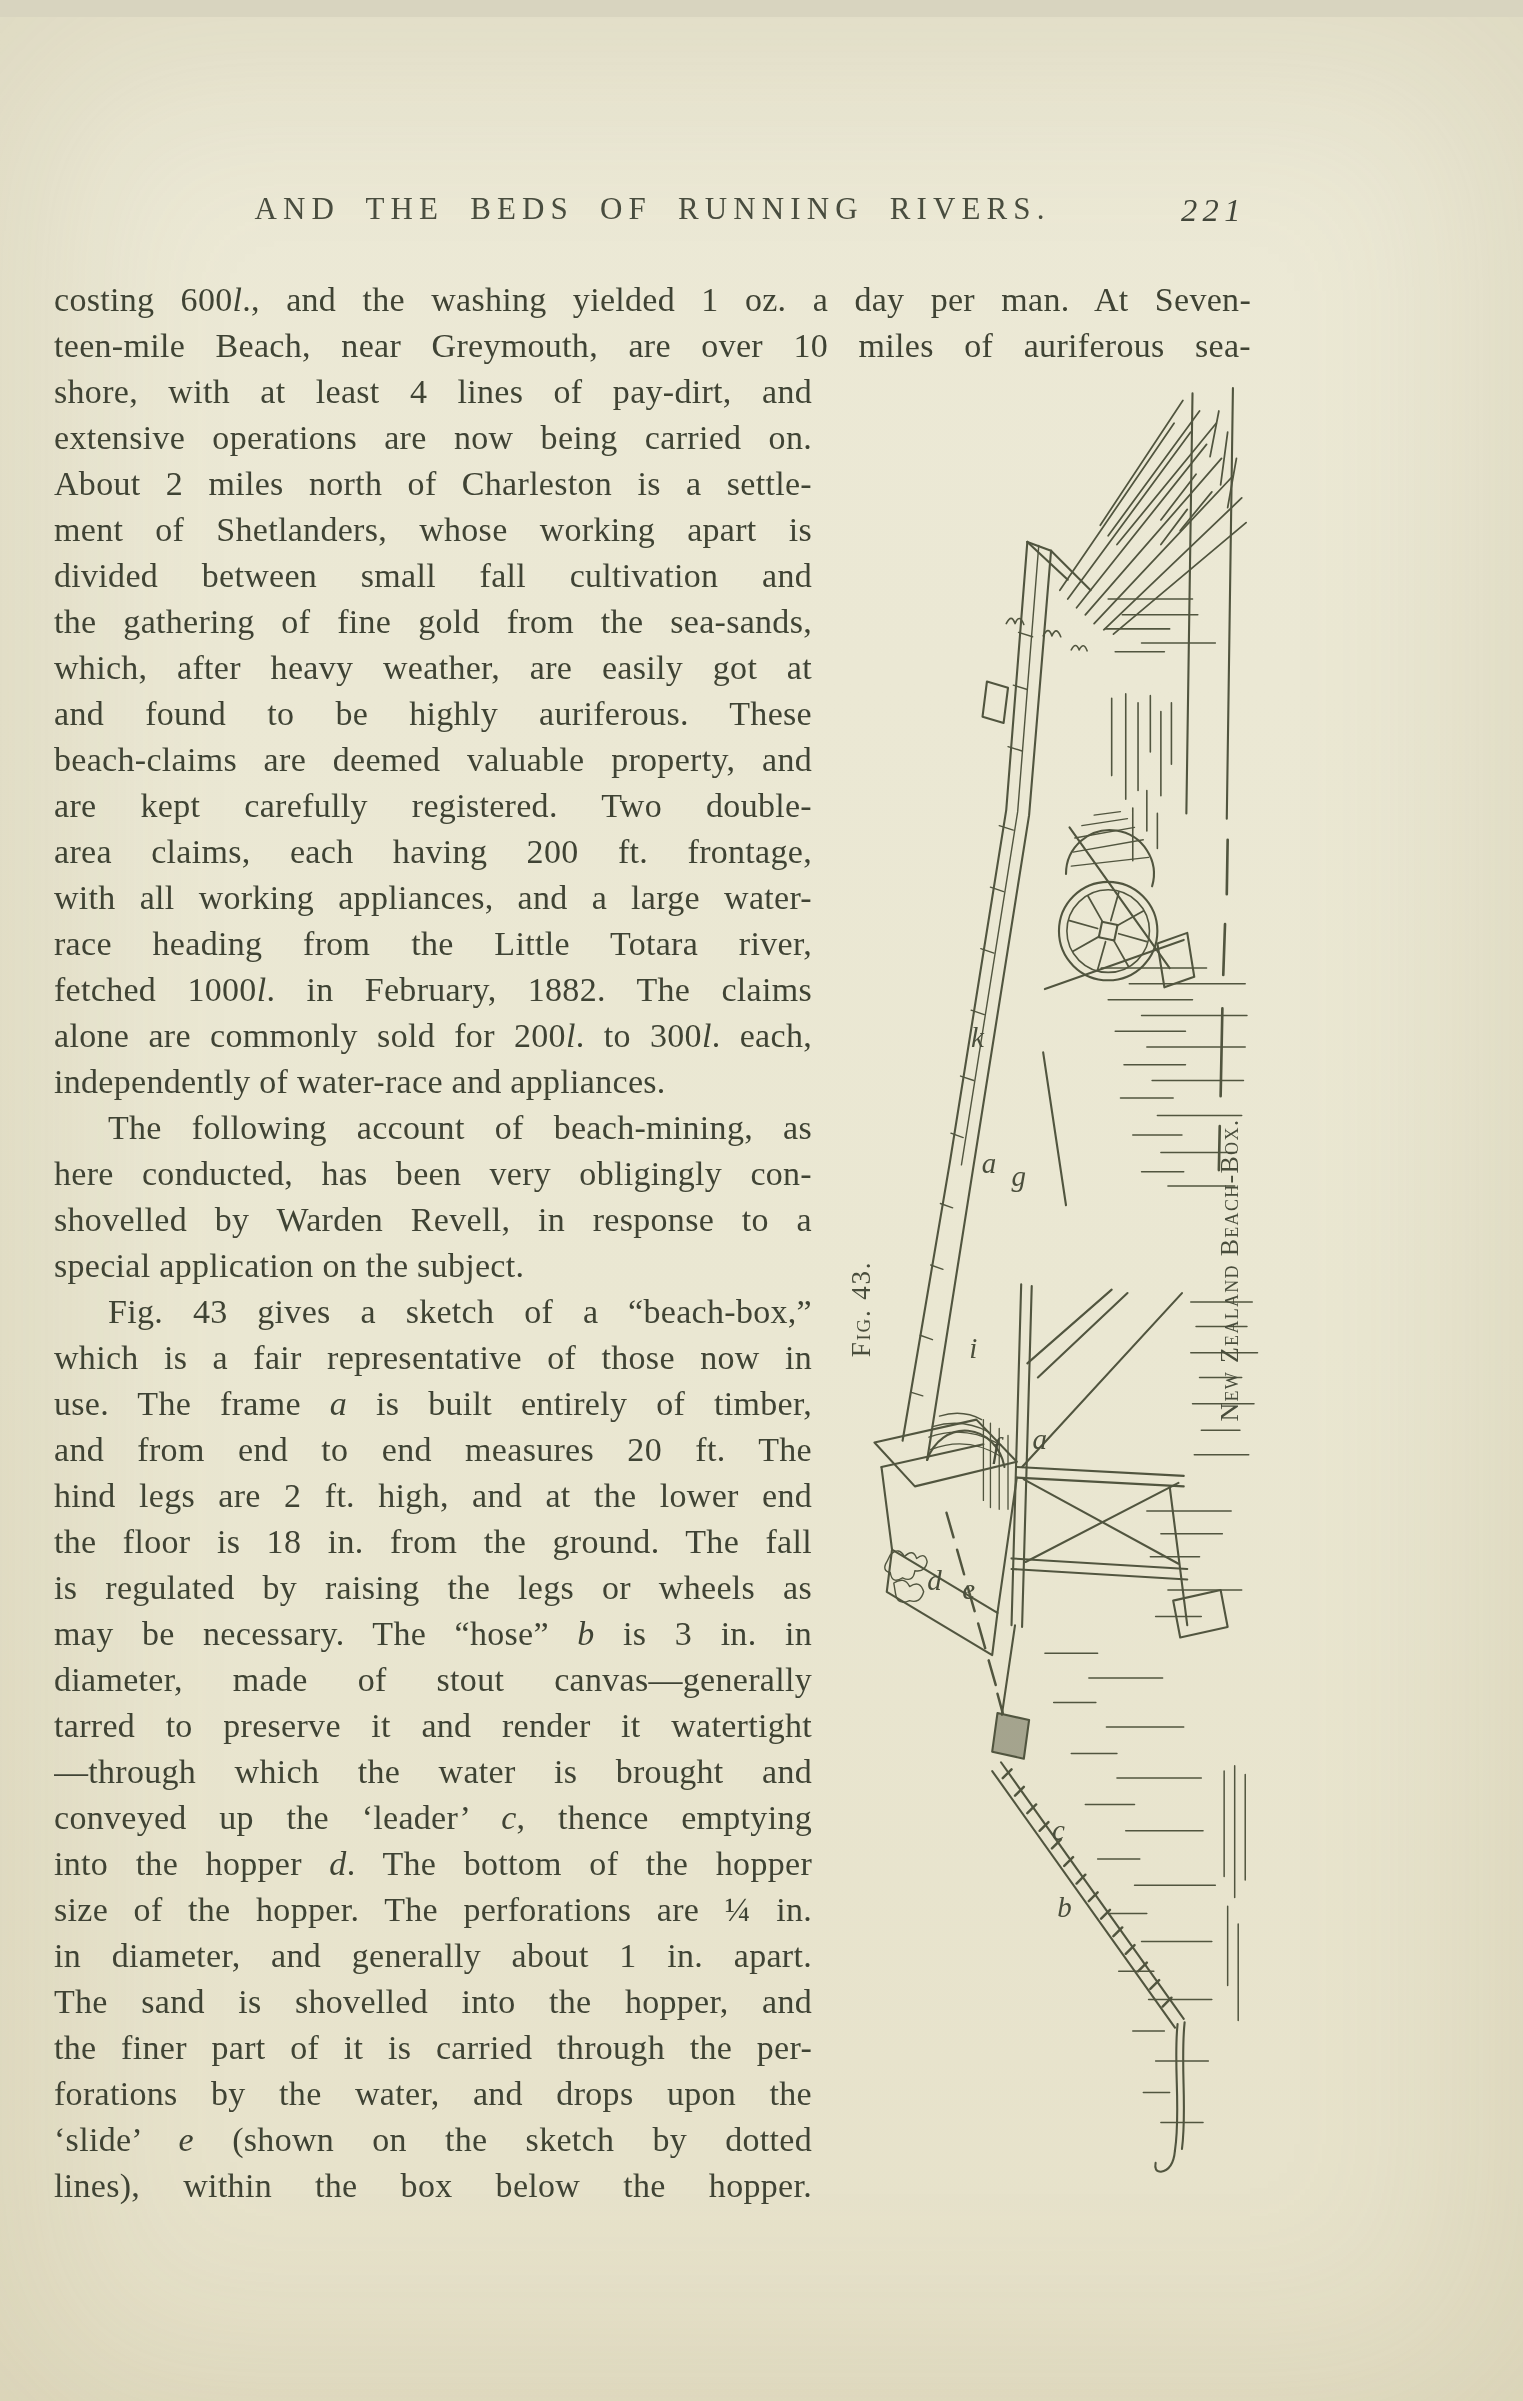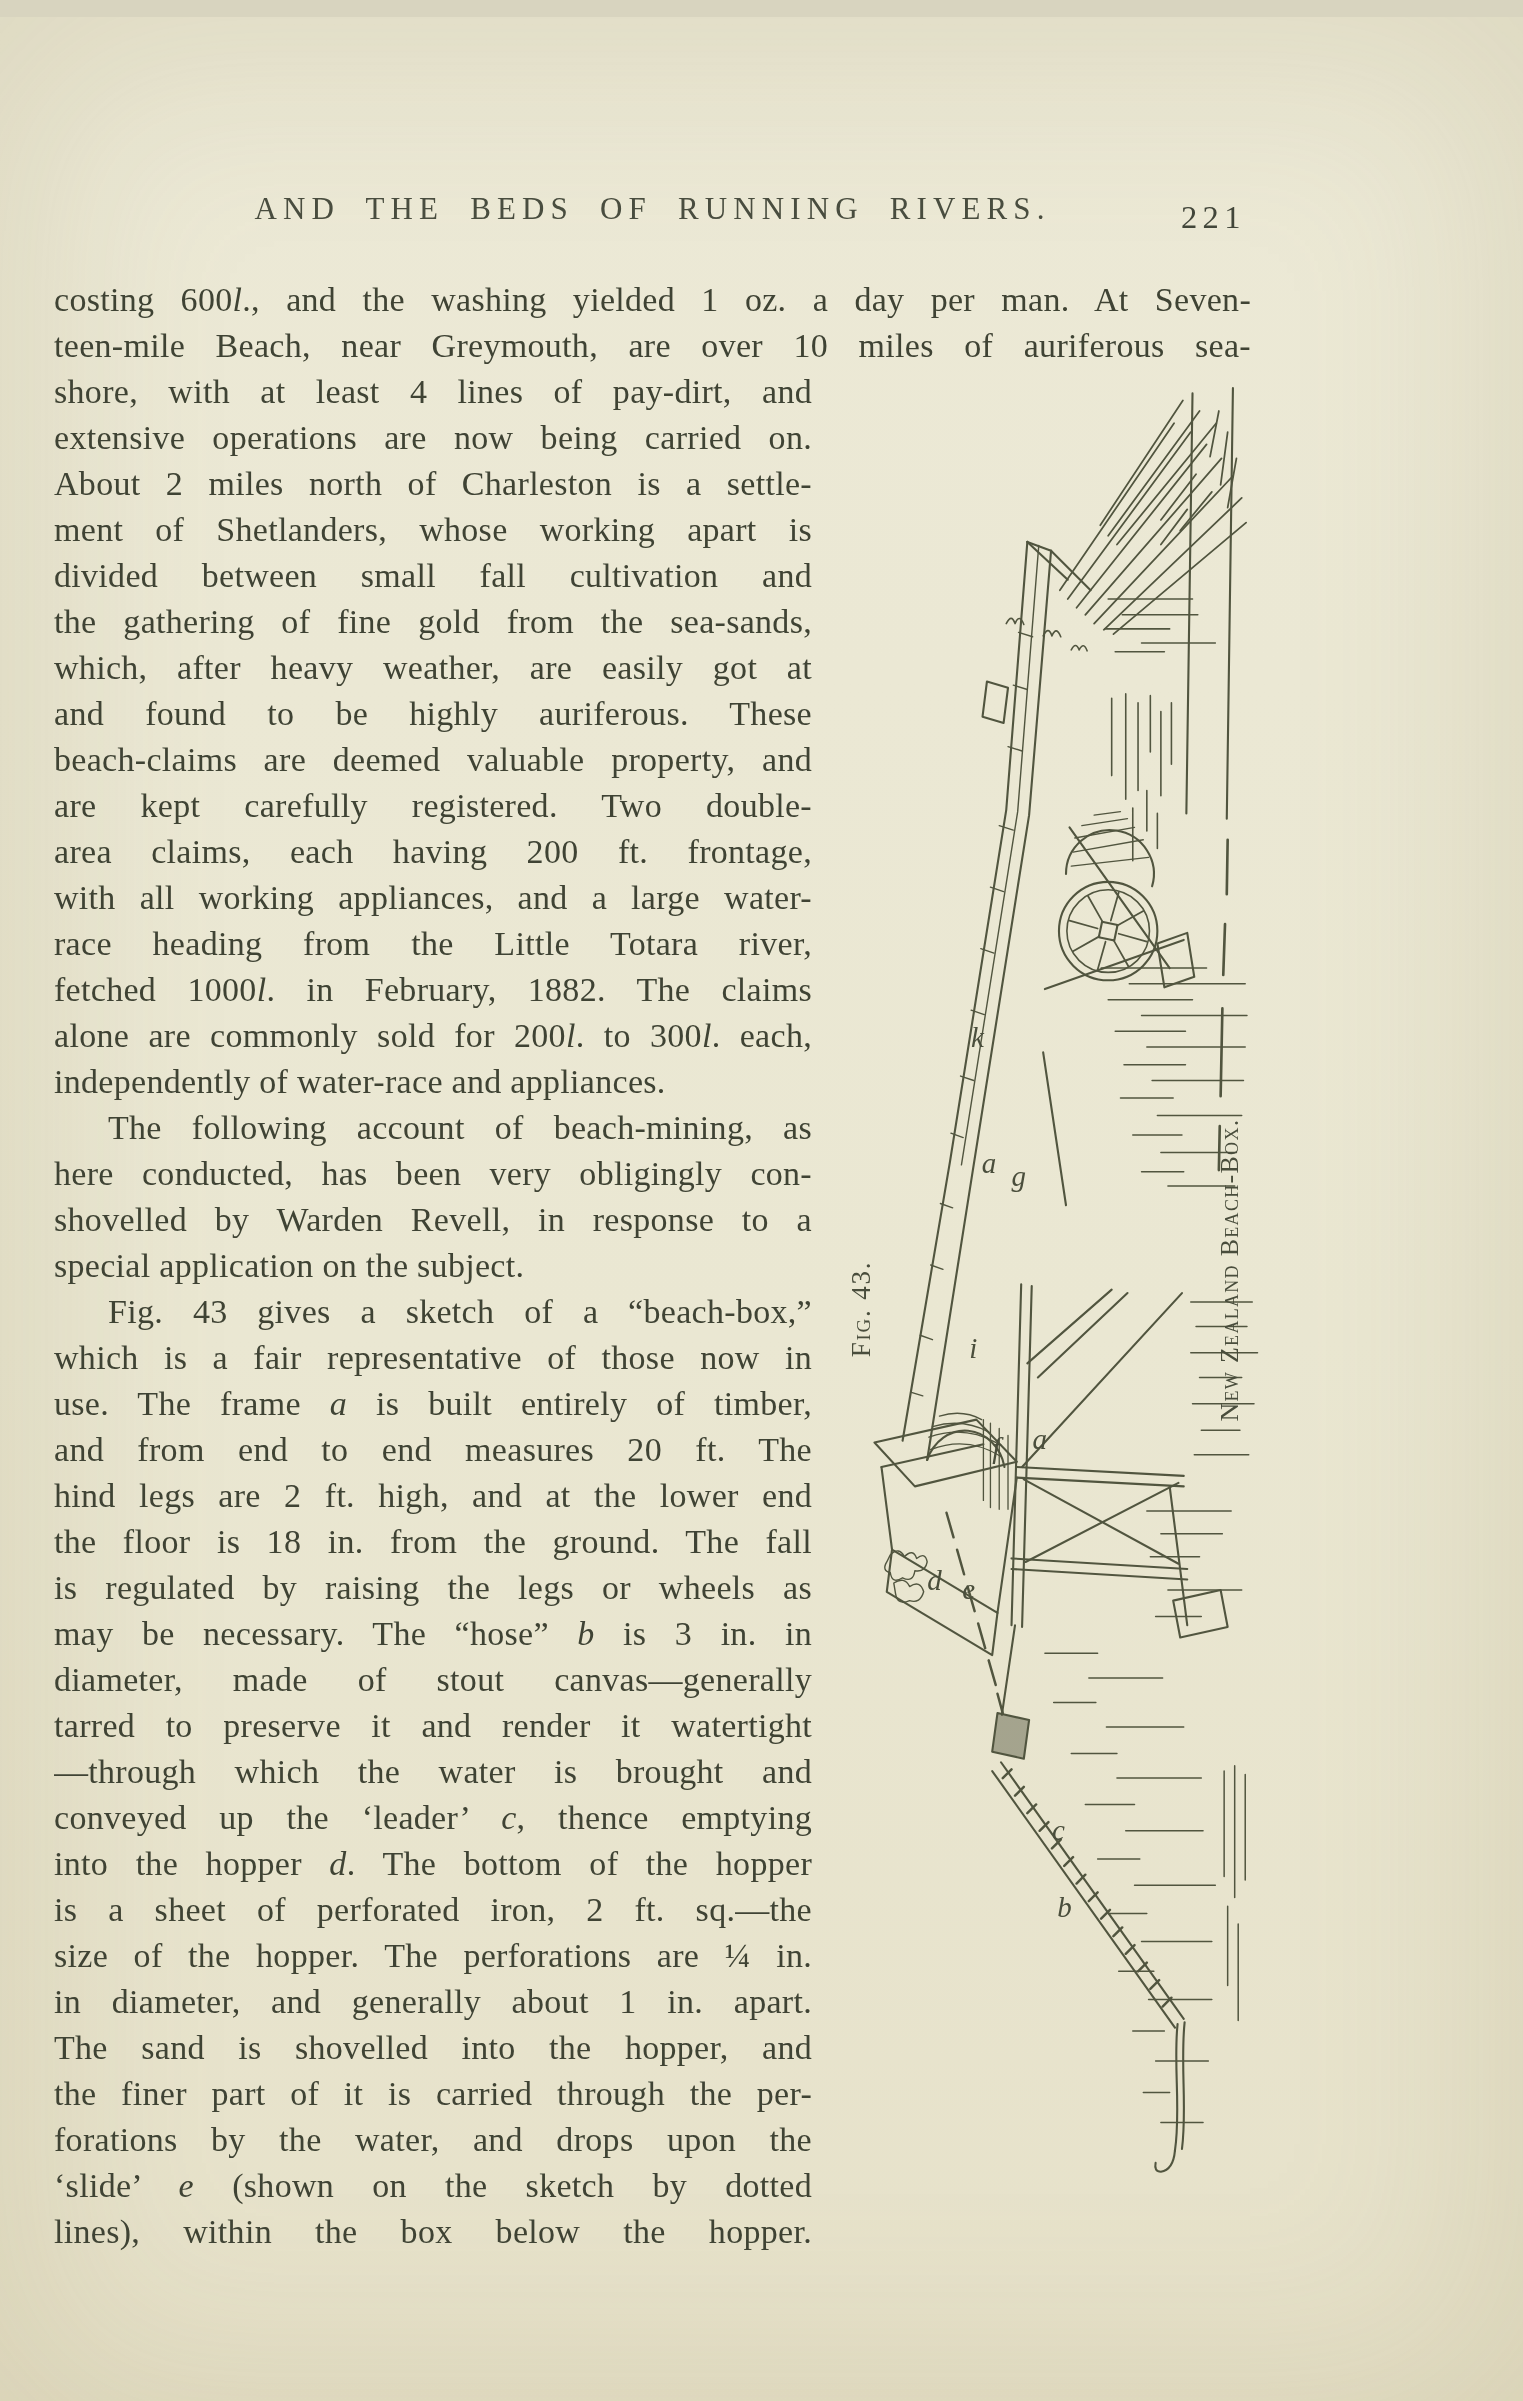--- a/index.html
+++ b/index.html
@@ -15,22 +15,22 @@
   }
   .running-header{
     position:absolute;left:54px;top:174px;width:1197px;height:44px;
   }
   .header-title{
     display:block;text-align:center;
     font-size:31px;letter-spacing:6.1px;word-spacing:12.3px;
     color:#494d3f;
   }
   .page-number{
-    position:absolute;right:5.3px;top:8px;
-    font-size:32.5px;letter-spacing:5.3px;color:#42463a;
+    position:absolute;right:5.3px;top:1px;
+    font-size:32.5px;letter-spacing:5.3px;color:#42463a;font-style:italic;
   }
   .body-text{
     position:absolute;left:54px;top:260px;width:1197px;
     font-size:34px;letter-spacing:0.3px;color:#3f4334;
   }
   .line{
     width:758px;height:46px;line-height:46px;overflow:hidden;
     text-align:justify;text-align-last:justify;
   }
   .line.wide{width:1197px;}
@@ -99,21 +99,20 @@
       <div class="line">and from end to end measures 20 ft.  The</div>
       <div class="line">hind legs are 2 ft. high, and at the lower end</div>
       <div class="line">the floor is 18 in. from the ground.  The fall</div>
       <div class="line">is regulated by raising the legs or wheels as</div>
       <div class="line">may be necessary.  The “hose” <i>b</i> is 3 in. in</div>
       <div class="line">diameter, made of stout canvas—generally</div>
       <div class="line">tarred to preserve it and render it watertight</div>
       <div class="line">—through which the water is brought and</div>
       <div class="line">conveyed up the ‘leader’ <i>c</i>, thence emptying</div>
       <div class="line">into the hopper <i>d</i>.  The bottom of the hopper</div>
-      <div class="line">is a sheet of perforated iron, 2 ft. sq.—the</div>
       <div class="line">size of the hopper.  The perforations are ¼ in.</div>
       <div class="line">in diameter, and generally about 1 in. apart.</div>
       <div class="line">The sand is shovelled into the hopper, and</div>
       <div class="line">the finer part of it is carried through the per-</div>
       <div class="line">forations by the water, and drops upon the</div>
       <div class="line">‘slide’ <i>e</i> (shown on the sketch by dotted</div>
       <div class="line">lines), within the box below the hopper.</div>
     </div>
 
   <div class="figure">

